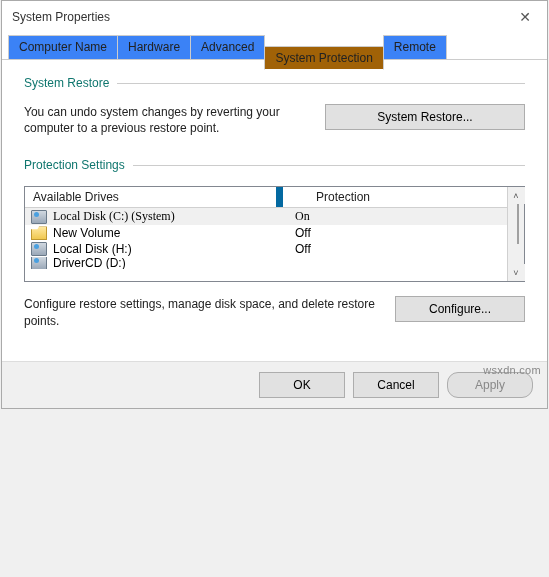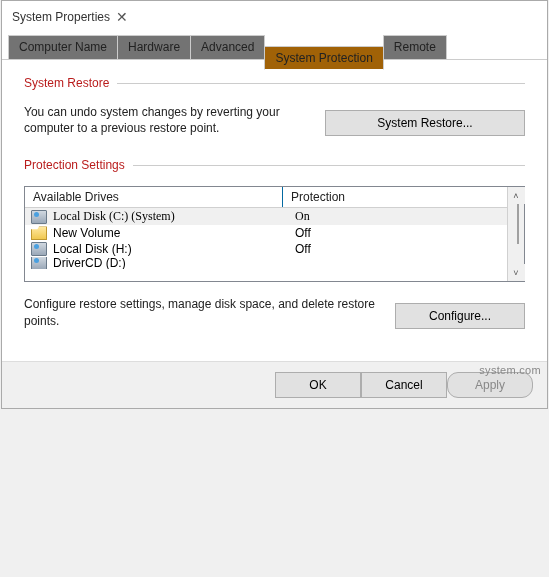--- a/index.html
+++ b/index.html
@@ -15,41 +15,42 @@
   .window {
     background: #fff;
     border: 1px solid #aaa;
     width: 547px;
     margin: 0 auto;
     position: relative;
   }
   .titlebar {
     display: flex;
     align-items: center;
+    justify-content: space-between;
     padding: 6px 10px;
     font-size: 12px;
     color: #333;
   }
   .titlebar .close {
     font-size: 14px;
     color: #555;
     cursor: pointer;
     padding: 2px 6px;
   }
   .tabs {
     display: flex;
     padding: 0 6px;
     margin-top: 2px;
     border-bottom: 1px solid #ccc;
   }
   .tab {
     padding: 4px 10px;
     border: 1px solid #ccc;
     border-bottom: none;
-    background: #737373;
+    background: #3b82f6;
     margin-right: -1px;
     cursor: pointer;
     font-size: 12px;
     color: #222;
   }
   .tab.active {
     background: #a16207;
     position: relative;
     top: 11px;
     border-bottom: 1px solid #fff;
@@ -79,36 +80,36 @@
     width: 18px; height: 18px; border-radius: 50%;
     background: #fff; border: 2px solid #3a7a3a;
   }
   .intro-icon .arrow {
     position: absolute; bottom: -2px; right: -4px;
     width: 16px; height: 12px;
     background: #2d9a2d;
     clip-path: polygon(0 40%, 60% 40%, 60% 0, 100% 50%, 60% 100%, 60% 60%, 0 60%);
   }
   .section-header {
-    color: #b91c1c;
+    color: #0f766e;
     font-size: 12px;
     display: flex;
     align-items: center;
     gap: 8px;
     margin-bottom: 14px;
   }
   .section-header::after {
     content: "";
     flex: 1;
     height: 1px;
     background: #ccc;
   }
   .row {
     display: flex;
-    align-items: flex-end;
+    align-items: flex-start;
     gap: 8px;
     margin-bottom: 22px;
   }
   .row .text {
     flex: 1;
     line-height: 1.35;
     color: #222;
   }
   .btn {
     min-width: 200px;
@@ -132,25 +133,25 @@
   }
   .drives-header {
     display: flex;
     border-bottom: 1px solid #d0d0d0;
     background: #fff;
   }
   .drives-header .col {
     padding: 3px 8px;
     font-size: 12px;
     color: #222;
-    border-right: 1px solid #0369a1;
+    border-right: 7px solid #0369a1;
   }
   .drives-header .col:last-child { border-right: none; }
   .col-drive { width: 258px; }
-  .col-prot { flex: 1; }
+  .col-prot { flex: 1; margin-left: 25px; }
   .drive-row {
     display: flex;
     align-items: center;
     padding: 1px 0;
   }
   .drive-row.selected { background: #f0f0f0; font-family: Liberation Serif, serif; }
   .drive-row .dicon {
     width: 16px; height: 14px; margin: 0 4px 0 6px;
     display: inline-block;
   }
@@ -189,20 +190,21 @@
   .scrollbar .track { flex: 1; position: relative; }
   .scrollbar .thumb {
     position: absolute; top: 0; left: 1px; right: 1px; height: 40px;
     background: #cdcdcd; border: 1px solid #a0a0a0;
   }
   .footer {
     border-top: 1px solid #ddd;
     padding: 10px 14px;
     display: flex;
     justify-content: flex-end;
+    gap: 8px;
     background: #f0f0f0;
   }
   .footer .btn { min-width: 86px; }
   .footer .btn.disabled { color: #888; border-radius: 11px; }
   .watermark {
     position: absolute;
     right: 6px;
     bottom: 32px;
     font-size: 11px;
     color: #888;
@@ -286,14 +288,14 @@
 
 
   </div>
 
   <div class="footer">
     <button class="btn">OK</button>
     <button class="btn">Cancel</button>
     <button class="btn disabled">Apply</button>
   </div>
 
-  <div class="watermark">system.com</div>
+  <div class="watermark">wsxdn.com</div>
 </div>
 
 </body></html>

